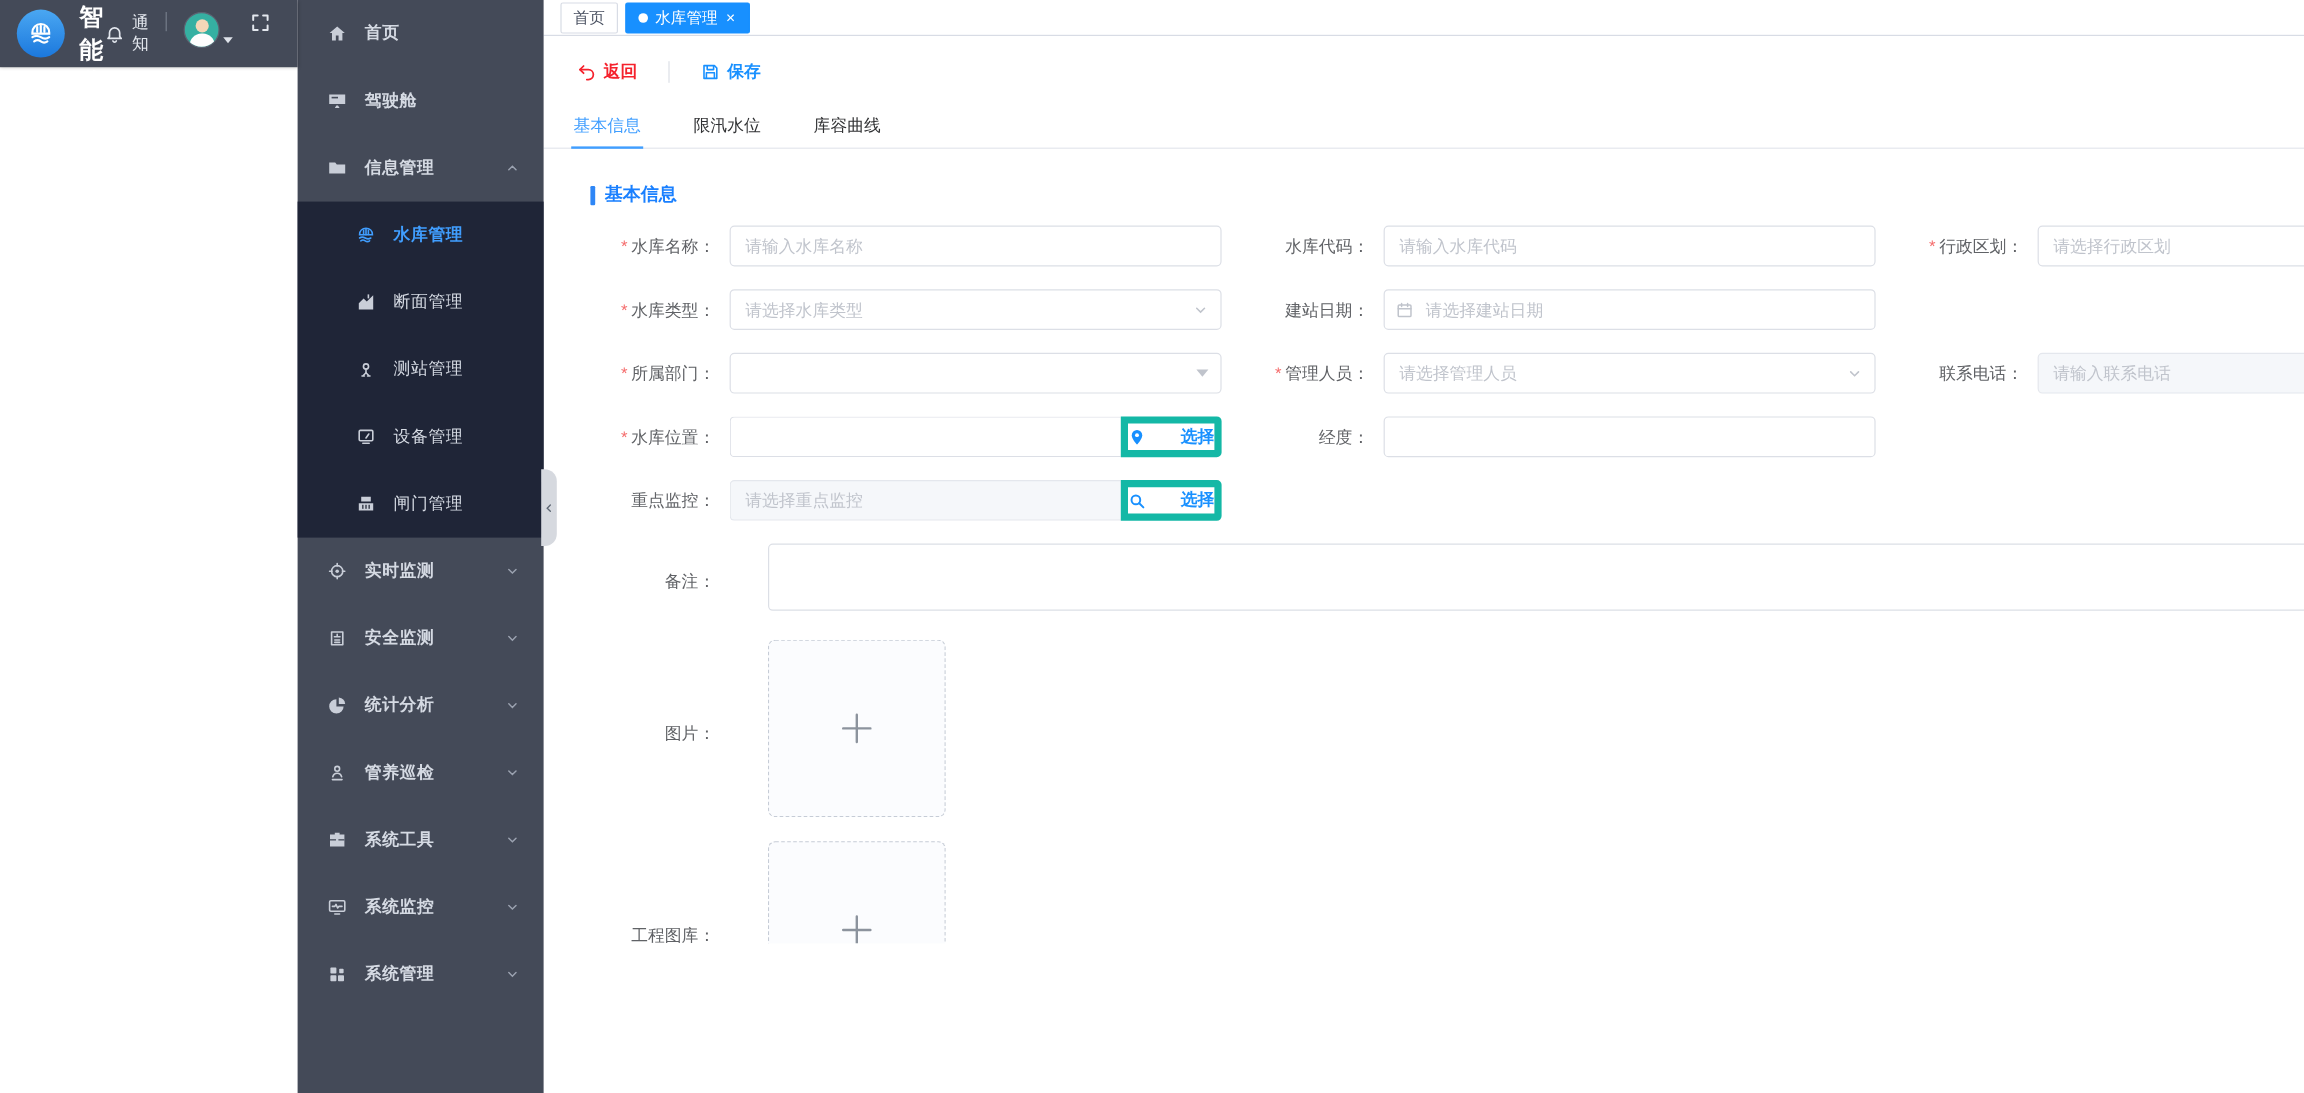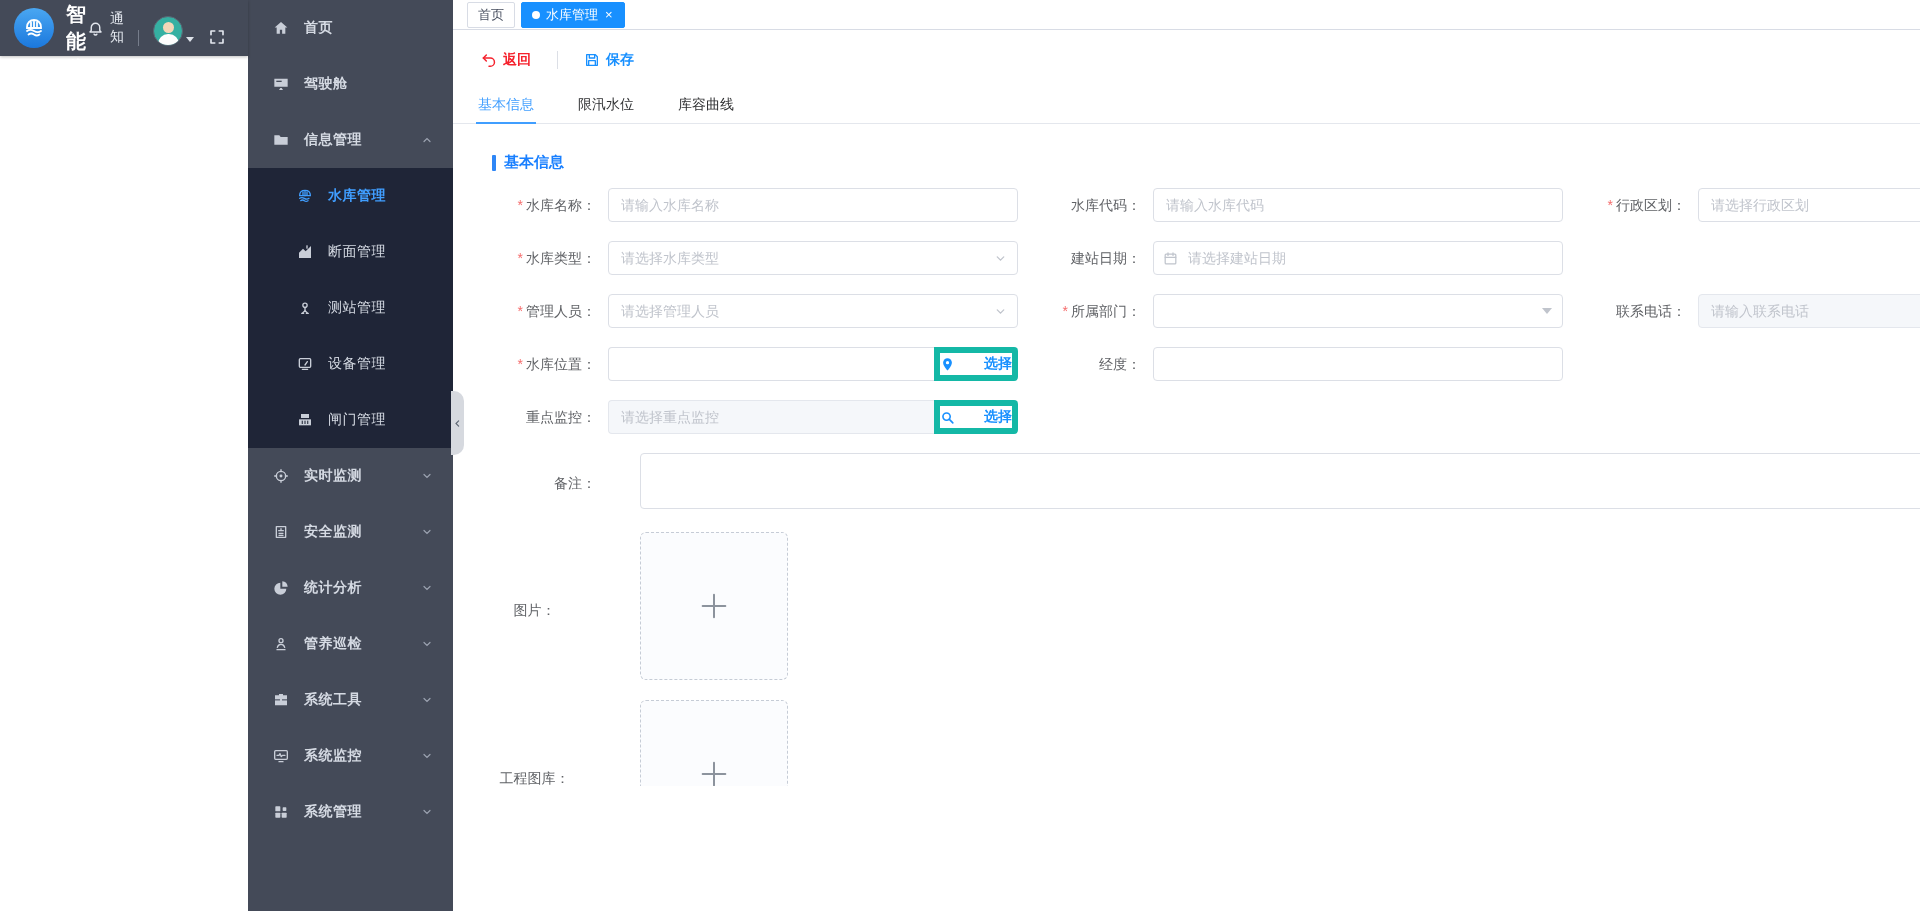--- a/index.html
+++ b/index.html
@@ -6,21 +6,21 @@
   html,body { width:1920px; height:911px; overflow:hidden; background:#fff;
     font-family:"Liberation Sans","DejaVu Sans",sans-serif; }
   .page { position:relative; width:1920px; height:911px; display:flex; flex-direction:row; }
 
   
   .hd { height:56px; flex:0 0 56px; background:var(--header-bg,#444a58); display:flex; align-items:center;
         padding:0 22px 0 14px; color:#fff; position:relative; z-index:5; box-shadow:0 1px 3px rgba(0,0,0,.25); }
   .logo { width:40px; height:40px; border-radius:50%; background:linear-gradient(180deg,#4aa7f2 0%,#1b78dd 100%);
         display:flex; align-items:center; justify-content:center; flex:0 0 40px; }
   .hd-title { font-size:20px; font-weight:bold; margin-left:12px; letter-spacing:1px; }
-  .hd-right { margin-left:auto; display:flex; align-items:flex-end; gap:14px; }
+  .hd-right { margin-left:auto; display:flex; align-items:flex-start; gap:14px; }
   .hd-btn { display:flex; align-items:center; gap:6px; color:#e3e7ee; font-size:14px; cursor:pointer; }
   .hd-divider { width:1px; height:16px; background:#767d8b; }
   .avatar-wrap { display:flex; align-items:flex-end; gap:3px; cursor:pointer; }
   .avatar { width:30px; height:30px; border-radius:50%; background:#35b0a2; position:relative; overflow:hidden; border:1px solid #5c6372; }
   .avatar .a-head { position:absolute; left:9px; top:5px; width:11px; height:11px; border-radius:50%; background:#f4d7b8; }
   .avatar .a-body { position:absolute; left:4px; top:17px; width:21px; height:14px; border-radius:10px 10px 0 0; background:#fdfdfd; }
   .caret { width:0; height:0; border-left:4px solid transparent; border-right:4px solid transparent; border-top:5px solid #dfe3ea; margin-bottom:4px; }
 
   
   .body { flex:1; display:flex; min-height:0; }
@@ -88,21 +88,21 @@
 
   .fctl-textarea { position:relative; width:1501px; }
   .txa { width:100%; height:56px; border:1px solid #dcdfe6; border-radius:4px; resize:none; padding:8px 12px;
         font-size:14px; color:#606266; outline:none; font-family:inherit; }
   .txa-count { position:absolute; right:10px; bottom:6px; font-size:13px; color:#909399; background:#fff; padding-left:4px; }
   .txa-resize { position:absolute; right:2px; bottom:2px; width:9px; height:9px; cursor:nwse-resize;
         background:repeating-linear-gradient(135deg,transparent 0 2px,#9aa0a8 2px 3px); }
 
   .upload-box { width:148px; height:148px; border:1px dashed #c6ccd6; border-radius:6px; background:#fbfcfe;
         display:flex; align-items:center; justify-content:center; color:#8c939d; cursor:pointer; }
-  .flabel.top { line-height:20px; padding-top:8px;text-align:center; }
+  .flabel.top { line-height:20px; padding-top:8px; }
 
   .scroll-thumb { position:absolute; right:32px; top:20px; width:10px; height:375px; border-radius:5px;
         background:var(--scrollbar,#8ea3e6); cursor:grab; }
 
   svg { display:block; }
 </style>
 </head>
 <body>
 
 <div class="page">
@@ -440,36 +440,36 @@
                   </svg>
                 </span>
               <input class="inp has-prefix" readonly="" placeholder="请选择建站日期" style="">
             </div>
           </div>
           <div class="fgroup"></div>
         </div>
 
         <div class="frow">
           <div class="fgroup">
+            <label class="flabel"><span class="req">*</span><span>所属部门：</span></label>
+            <div class="fctl">
+              <input class="inp" readonly="" placeholder="" style="">
+              <span class="sfx">
+                  <span class="tri"></span>
+                </span>
+            </div>
+          </div>
+          <div class="fgroup">
             <label class="flabel"><span class="req">*</span><span>管理人员：</span></label>
             <div class="fctl">
               <input class="inp" readonly="" placeholder="请选择管理人员" style="">
               <span class="sfx">
                   <svg width="13" height="13" viewBox="0 0 24 24" fill="none" stroke="currentColor" stroke-width="2.4" stroke-linecap="round">
                     <path d="M6 9l6 6 6-6"></path>
                   </svg>
-                </span>
-            </div>
-          </div>
-          <div class="fgroup">
-            <label class="flabel"><span class="req">*</span><span>所属部门：</span></label>
-            <div class="fctl">
-              <input class="inp" readonly="" placeholder="" style="">
-              <span class="sfx">
-                  <span class="tri"></span>
                 </span>
             </div>
           </div>
           <div class="fgroup">
             <label class="flabel"><span>联系电话：</span></label>
             <div class="fctl">
                 <input class="inp disabled" disabled="" placeholder="请输入联系电话" style="">
               </div>
           </div>
         </div>

